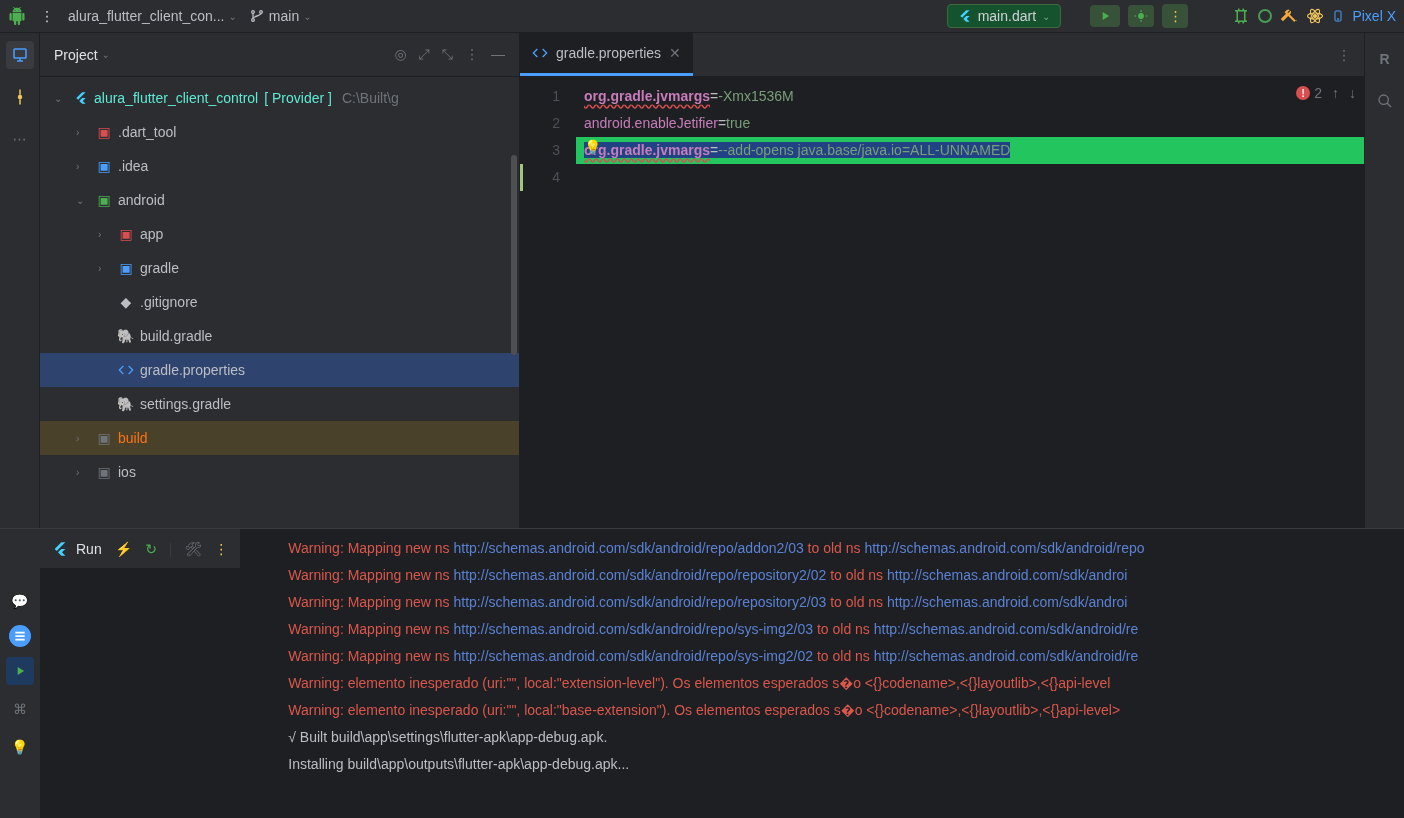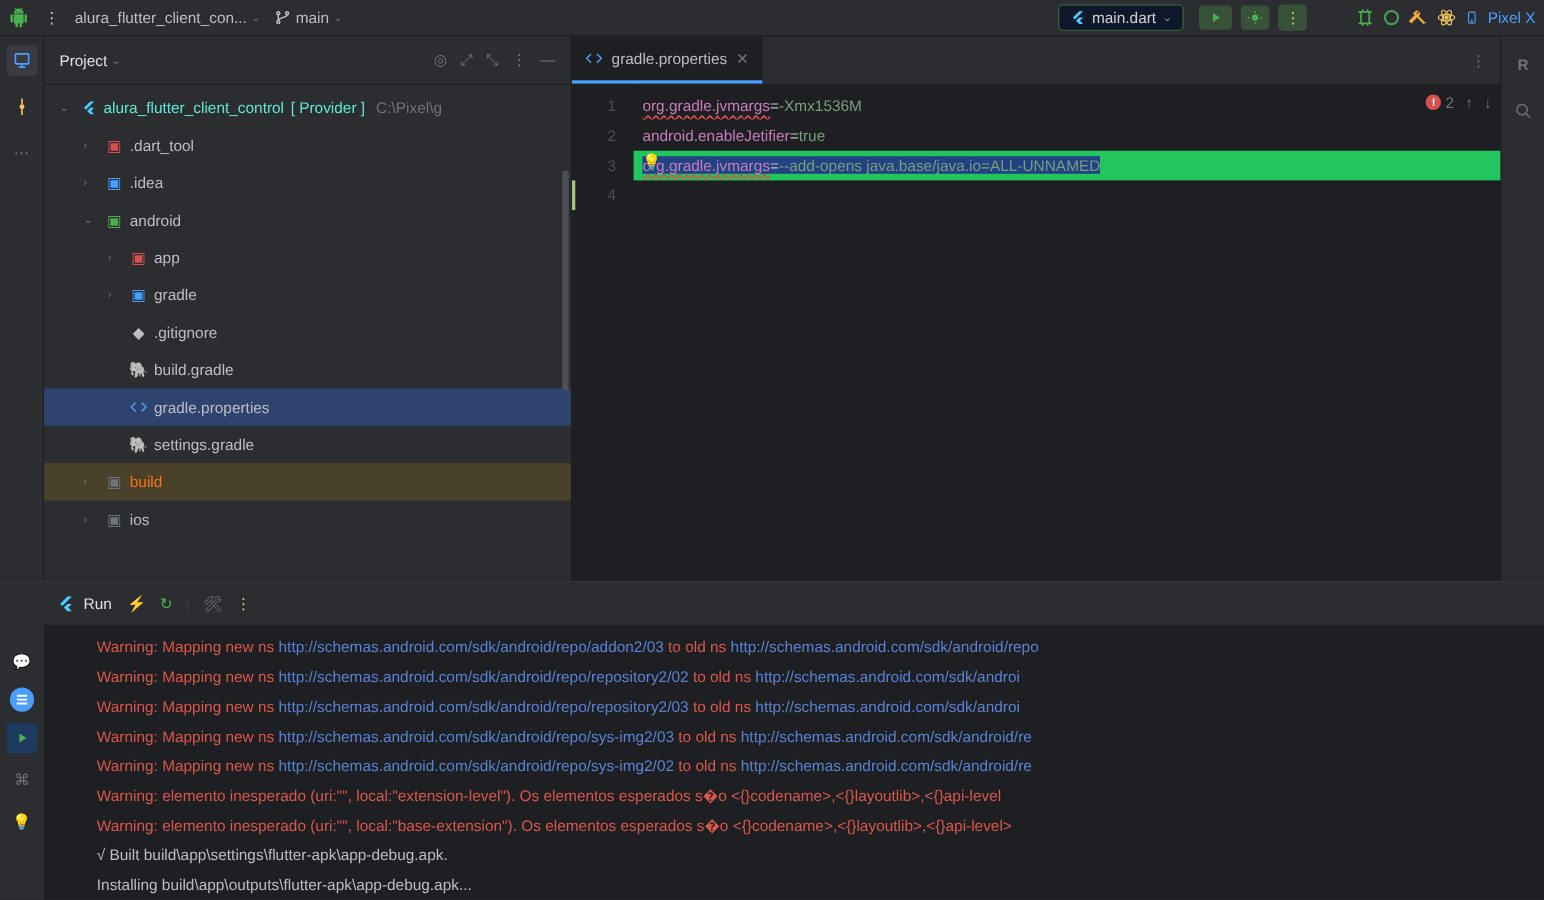--- a/index.html
+++ b/index.html
@@ -5,21 +5,21 @@
 * { margin:0; padding:0; box-sizing:border-box; font-family:-apple-system,BlinkMacSystemFont,'Segoe UI',sans-serif; font-size:14px; }
 body { background:#2b2d30; color:#bcbec4; overflow:hidden; width:1404px; height:818px; }
 .toolbar { height:33px; background:#2b2d30; display:flex; align-items:center; padding:0 8px; border-bottom:1px solid #1e1f22; }
 .toolbar-left { display:flex; align-items:center; gap:12px; flex:1; }
 .toolbar-right { display:flex; align-items:center; gap:8px; }
 .android-icon { width:18px; height:18px; color:#4caf50; }
 .menu-icon { width:18px; height:18px; color:#ced0d6; display:flex; align-items:center; justify-content:center; cursor:pointer; }
 .project-drop { color:#bcbec4; cursor:pointer; display:flex; align-items:center; gap:4px; }
 .chevron { font-size:10px; color:#6f737a; }
 .branch-icon { color:#6f737a; }
-.run-config { background:#0f172a; border:1px solid #3d6b3e; border-radius:4px; padding:3px 10px; display:flex; align-items:center; gap:6px; margin-right:6px; }
+.run-config { background:#14532d; border:1px solid #3d6b3e; border-radius:4px; padding:3px 10px; display:flex; align-items:center; gap:6px; margin-right:21px; }
 .flutter-icon { width:14px; height:14px; }
 .stop-icon { background:#d94f4f; width:16px; height:16px; border-radius:2px; }
 .device-pill { display:flex; align-items:center; gap:8px; color:#4a9eff; }
 .main-area { display:flex; height:495px; }
 .left-rail { width:40px; background:#2b2d30; border-right:1px solid #1e1f22; display:flex; flex-direction:column; align-items:center; padding-top:8px; gap:14px; }
 .rail-icon { width:28px; height:28px; display:flex; align-items:center; justify-content:center; color:#6f737a; cursor:pointer; border-radius:4px; }
 .rail-icon.active { background:#393b40; color:#4a9eff; }
 .project-panel { width:480px; background:#2b2d30; border-right:1px solid #1e1f22; display:flex; flex-direction:column; }
 .panel-header { height:44px; display:flex; align-items:center; padding:0 14px; border-bottom:1px solid #1e1f22; }
 .panel-title { font-weight:500; color:#dfe1e5; display:flex; align-items:center; gap:4px; flex:1; }
@@ -51,29 +51,29 @@
 .editor-body { flex:1; display:flex; font-family:'Consolas','Monaco',monospace; position:relative; }
 .gutter { width:56px; background:#1e1f22; border-left:3px solid #1e1f22; padding-top:6px; }
 .gutter-line { height:27px; text-align:right; padding-right:16px; color:#4b5059; line-height:27px; }
 .gutter-line.current { border-left:3px solid #a1c77c; margin-left:-3px; }
 .code { flex:1; padding-top:6px; position:relative; }
 .code-line { height:27px; line-height:27px; white-space:pre; padding-left:8px; }
 .code-line.current { background:#22c55e; }
 .prop-key { color:#c77dba; }
 .prop-eq { color:#bcbec4; }
 .prop-val { color:#7a9e7a; }
-.error-underline { text-decoration:underline wavy #d94f4f; text-underline-offset:3px; }
+.error-underline { text-decoration:underline wavy #d94f4f; text-underline-offset:3px;font-weight:bold; }
 .lightbulb { position:absolute; left:8px; top:62px; color:#f2c55c; font-size:14px; }
 .editor-badges { position:absolute; right:8px; top:8px; display:flex; align-items:center; gap:10px; color:#6f737a; }
 .err-badge { display:flex; align-items:center; gap:4px; }
 .err-dot { width:14px; height:14px; border-radius:50%; background:#d94f4f; display:inline-flex; align-items:center; justify-content:center; color:#fff; font-size:10px; font-weight:bold; }
 .right-rail { width:40px; background:#2b2d30; border-left:1px solid #1e1f22; display:flex; flex-direction:column; align-items:center; padding-top:12px; gap:14px; }
 .run-panel { height:290px; background:#1e1f22; border-top:1px solid #393b40; display:flex; }
 .run-left-rail { width:40px; background:#2b2d30; display:flex; flex-direction:column; align-items:center; padding-top:8px; gap:10px; font-size:16px; }
-.run-main { flex:1; display:flex; flex-direction:column; }
+.run-main { flex:1; display:flex; flex-direction:row; }
 .run-header { height:40px; background:#2b2d30; display:flex; align-items:center; padding:0 12px; gap:14px; border-bottom:1px solid #1e1f22; }
 .run-title { color:#dfe1e5; font-weight:500; display:flex; align-items:center; gap:8px; }
 .run-tools { display:flex; gap:12px; align-items:center; }
 .run-output { flex:1; overflow:auto; font-family:'Consolas','Monaco',monospace; padding:6px 0 6px 48px; line-height:27px; white-space:nowrap; position:relative; }
 .out-line { height:27px; }
 .out-red { color:#d9574b; }
 .out-white { color:#bcbec4; }
 .out-link { color:#5a82d3; cursor:pointer; }
 svg { display:block; }
 </style>
@@ -189,21 +189,21 @@
       </div>
     </div>
     <div class="tree">
       <div class="tree-row">
         <span class="tree-chevron">⌄</span>
         <svg class="flutter-icon" width="16" height="16" viewBox="0 0 24 24">
             <path fill="#44d1fd" d="M14 2L4 12l3 3L20 2h-6zm0 10l-5 5 5 5h6l-5-5 5-5h-6z"></path>
           </svg>
         <span class="tree-root">alura_flutter_client_control</span>
         <span class="tree-root">[ Provider ]</span>
-        <span class="tree-hint">C:\Pixel\g</span>
+        <span class="tree-hint">C:\Built\g</span>
       </div>
       <div class="tree-row lvl1">
         <span class="tree-chevron">›</span>
         <span class="tree-icon folder-red">▣</span>
         <span class="tree-label">.dart_tool</span>
       </div>
       <div class="tree-row lvl1">
         <span class="tree-chevron">›</span>
         <span class="tree-icon folder-blue">▣</span>
         <span class="tree-label">.idea</span>

